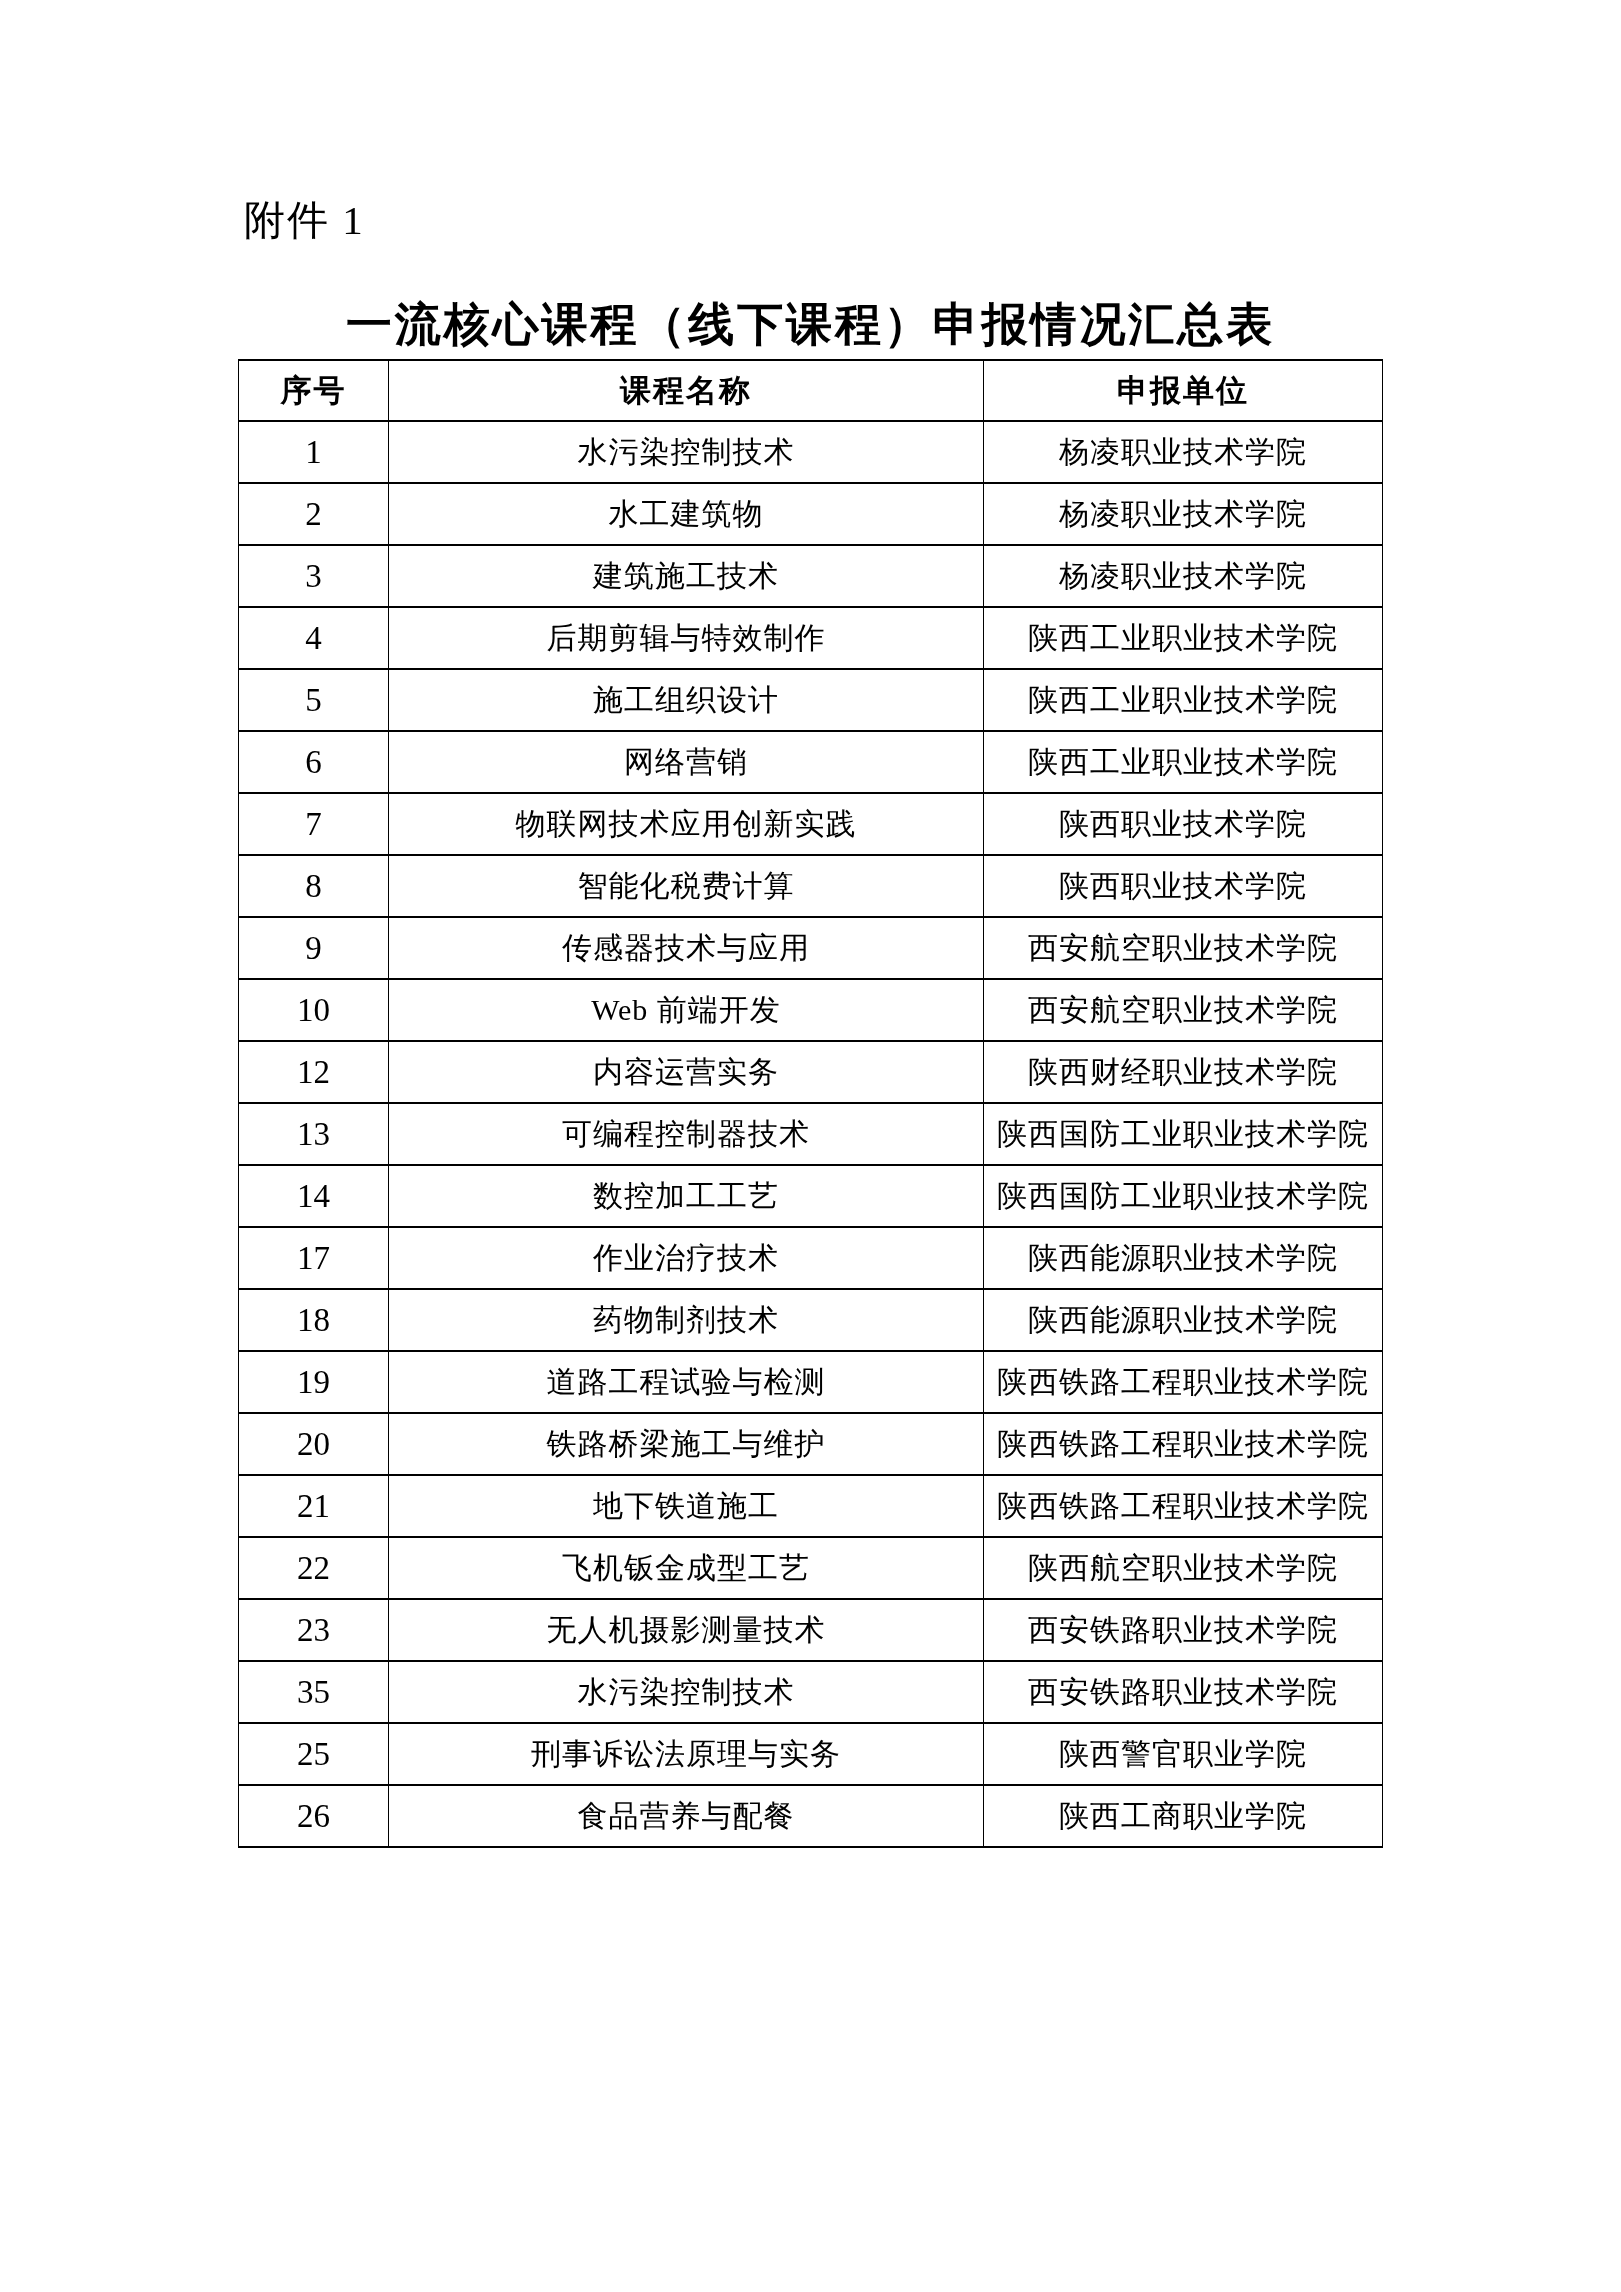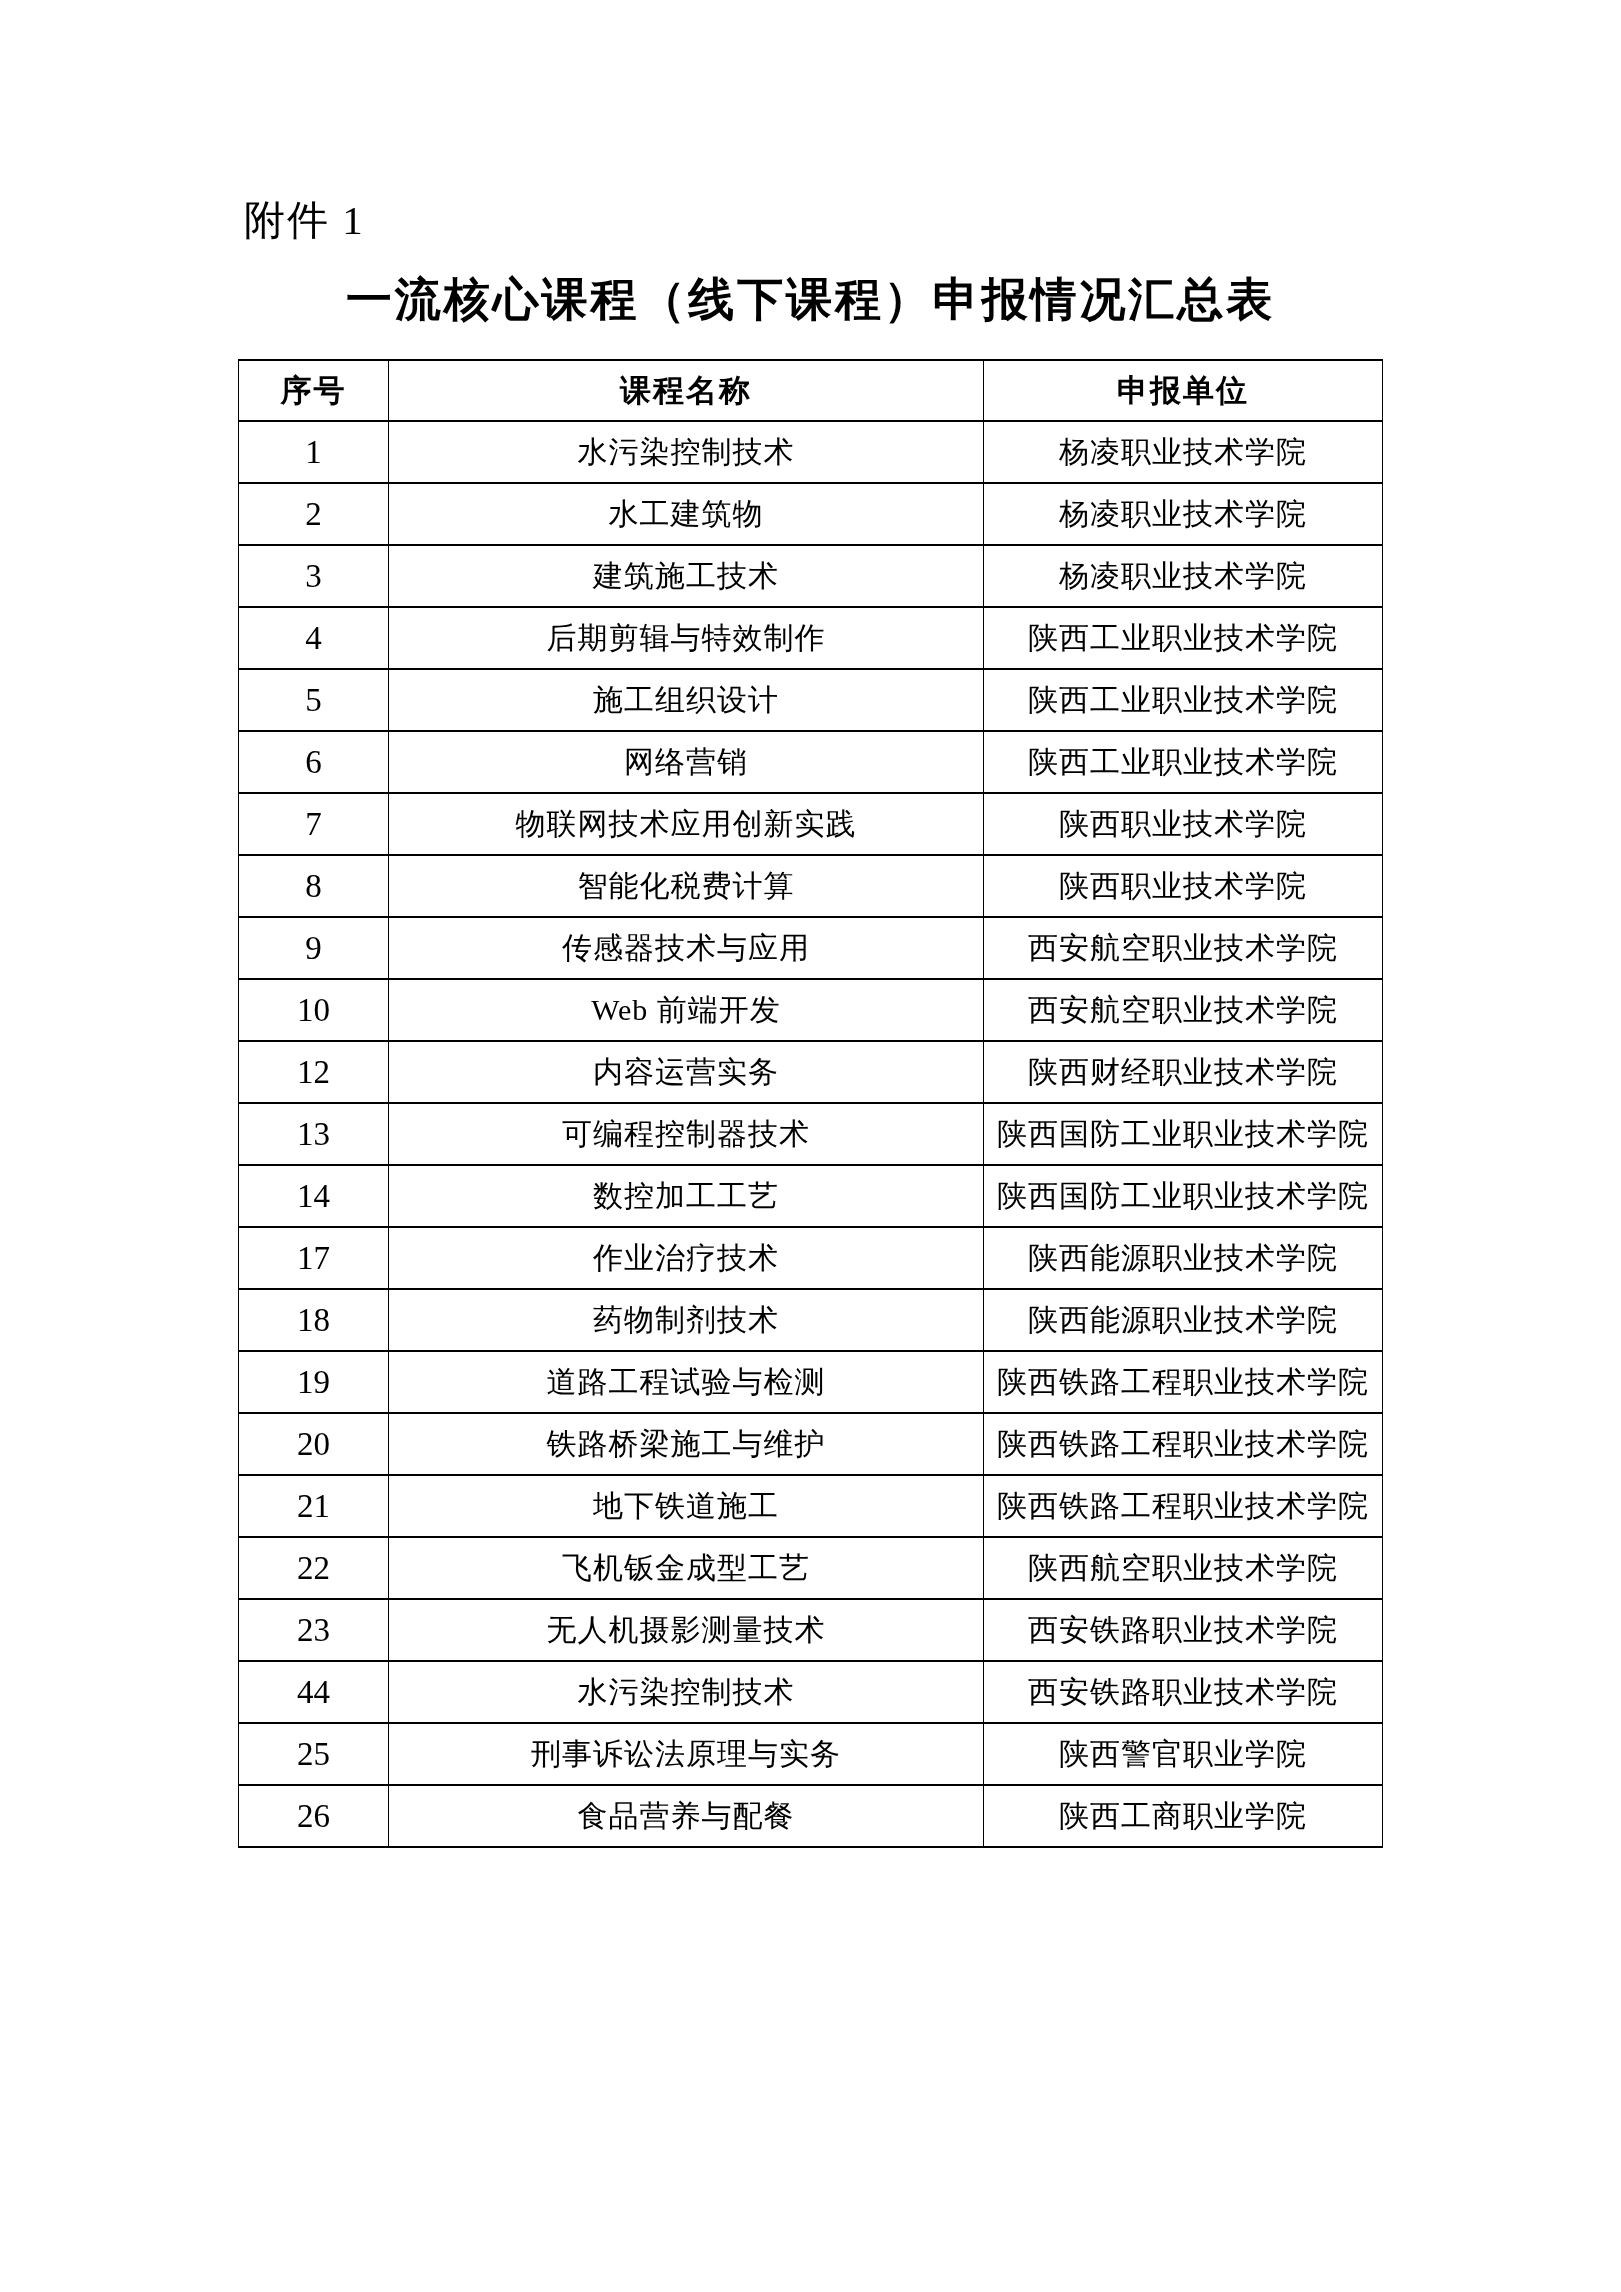--- a/index.html
+++ b/index.html
@@ -20,21 +20,21 @@
     left: 244px;
     top: 196px;
     font-size: 41px;
     line-height: 49px;
     letter-spacing: 2px;
     white-space: pre;
   }
   .doc-title {
     position: absolute;
     left: 0;
-    top: 271px;
+    top: 296px;
     width: 100%;
     text-align: center;
     font-size: 46px;
     line-height: 57px;
     font-weight: bold;
     font-family: "Liberation Sans", "DejaVu Sans", sans-serif;
     letter-spacing: 2.9px;
   }
   table.summary-table {
     position: absolute;
@@ -192,21 +192,21 @@
         <td>22</td>
         <td>飞机钣金成型工艺</td>
         <td>陕西航空职业技术学院</td>
       </tr>
       <tr>
         <td>23</td>
         <td>无人机摄影测量技术</td>
         <td>西安铁路职业技术学院</td>
       </tr>
       <tr>
-        <td>44</td>
+        <td>35</td>
         <td>水污染控制技术</td>
         <td>西安铁路职业技术学院</td>
       </tr>
       <tr>
         <td>25</td>
         <td>刑事诉讼法原理与实务</td>
         <td>陕西警官职业学院</td>
       </tr>
       <tr>
         <td>26</td>

